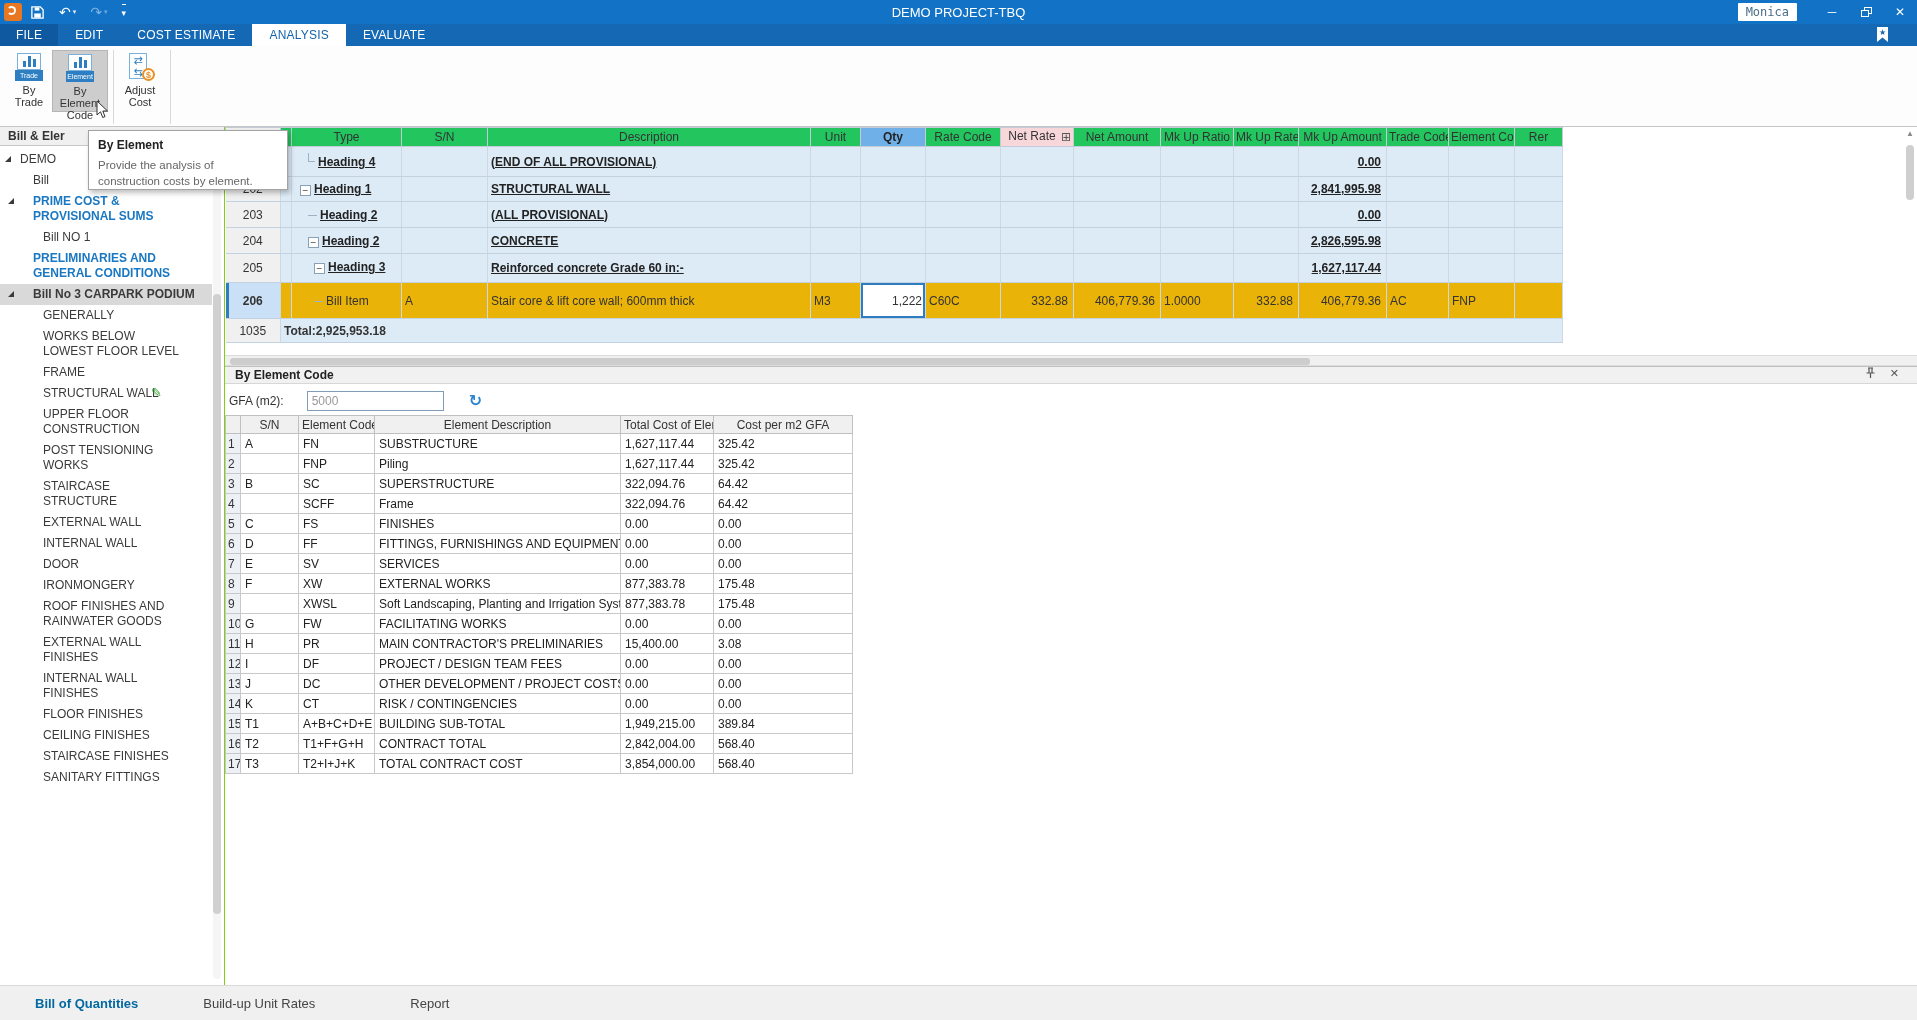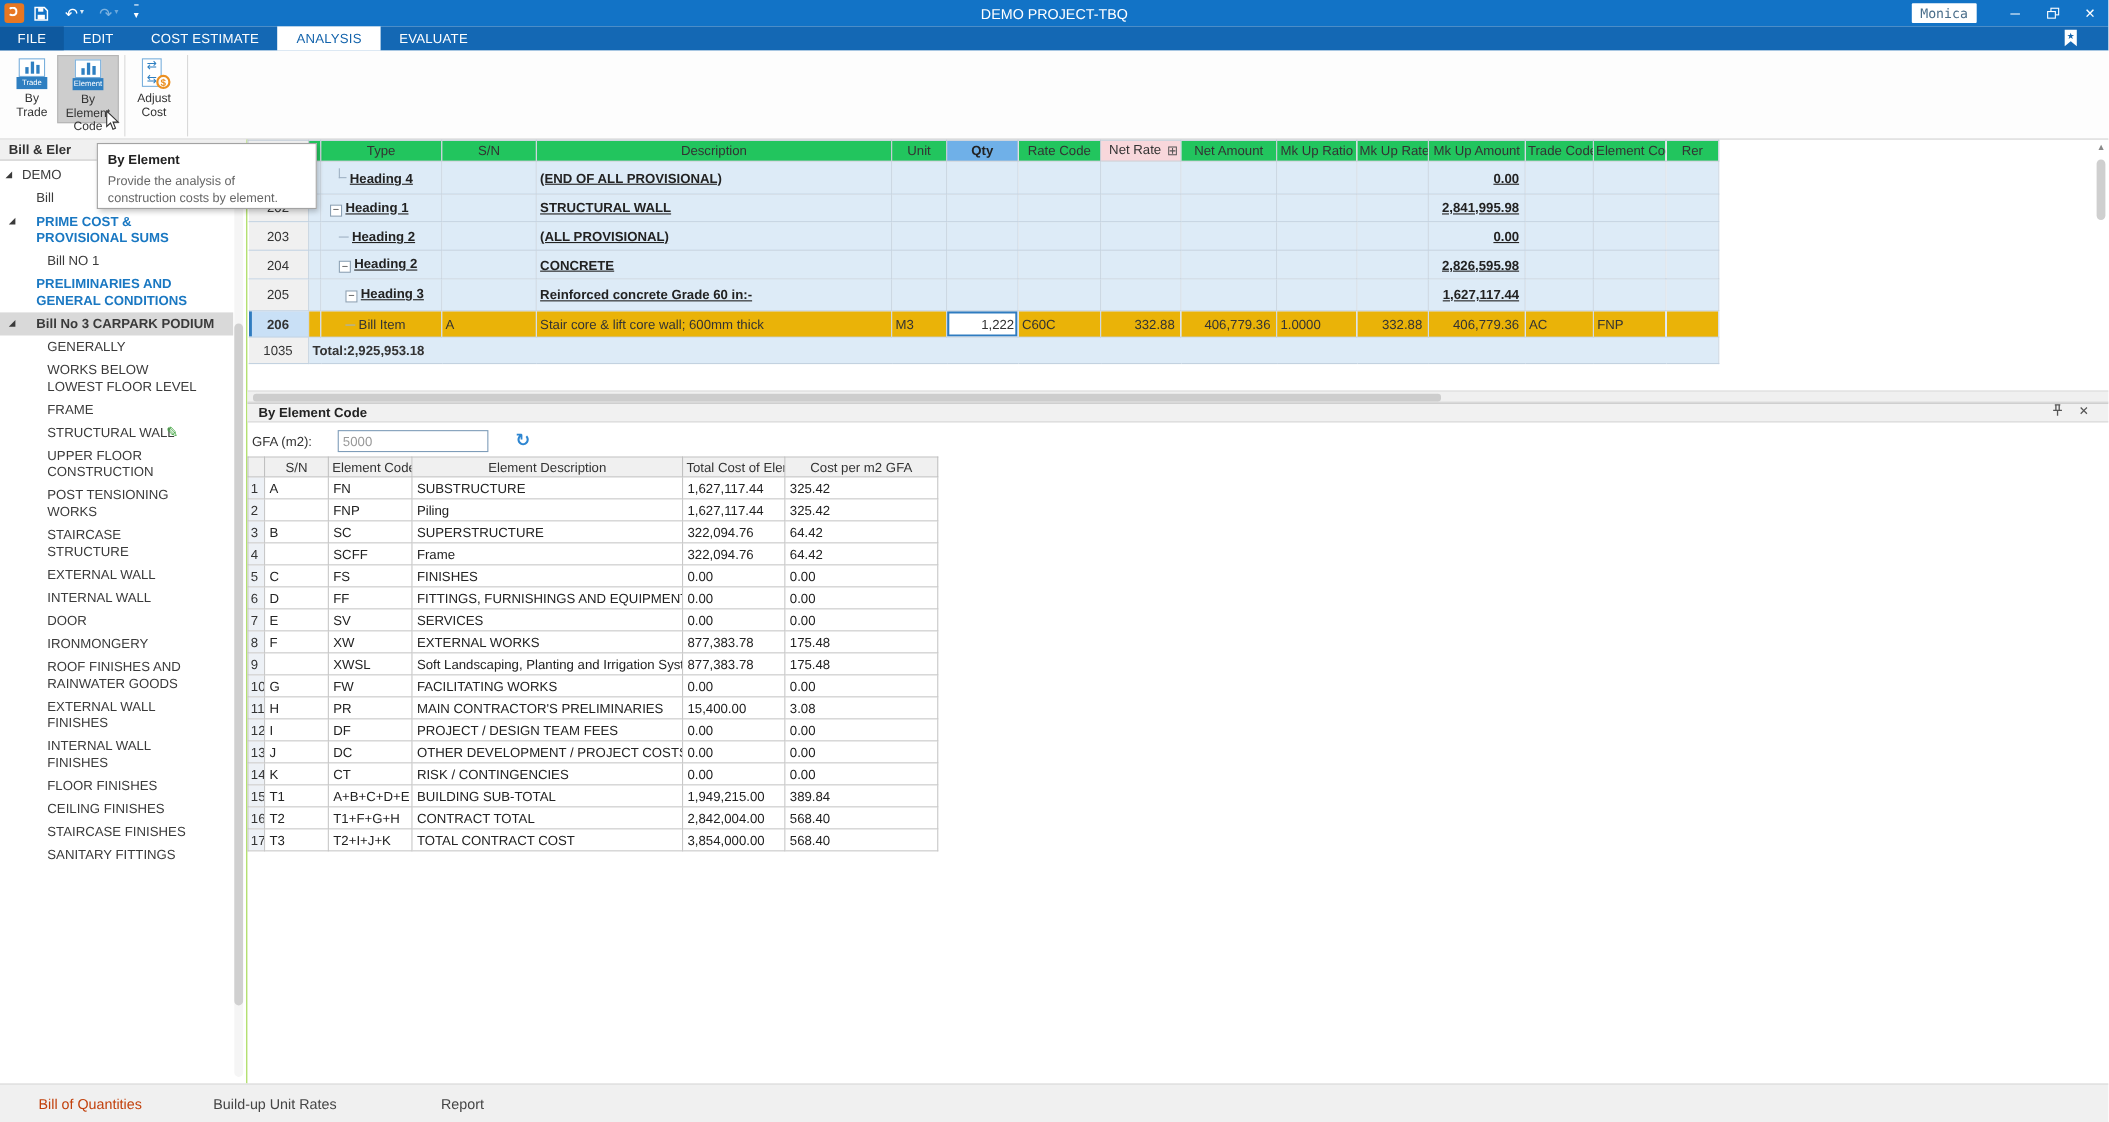--- a/index.html
+++ b/index.html
@@ -108,21 +108,21 @@
   table.ptable td.ind{background:#edf1f6;color:#333;padding:0 2px;}
 
   
   .vscroll{left:1904px;top:129px;width:12px;height:226px;}
   .vscroll .arr{color:#8a8a8a;font-size:8px;text-align:center;}
   .vthumb{position:absolute;left:2px;top:16px;width:8px;height:55px;background:#cfcfcf;border-radius:4px;}
 
   
   .bottombar{left:0;top:985px;width:1917px;height:35px;background:#f0f0f0;border-top:1px solid #d9d9d9;display:flex;align-items:center;}
   .btab{font-size:13px;color:#444;padding:0 10px;}
-  .btab.active{color:#c2410c;font-weight:normal;margin-left:25px;}
+  .btab.active{color:#0369a1;font-weight:bold;margin-left:25px;}
   .btab.t2{margin-left:45px;}
   .btab.t3{margin-left:75px;}
 
   .cursor{left:96px;top:100px;z-index:60;}
 </style>
 </head>
 <body>
 
 <div id="app">
 
@@ -362,21 +362,21 @@
             <td></td>
             <td></td>
             <td></td>
             <td></td>
             <td></td>
         <td class="num"><span class="lnk">1,627,117.44</span></td>
         <td></td>
             <td></td>
             <td></td>
       </tr>
-      <tr class="r-white" style="height:24px">
+      <tr class="r-white" style="height:36px">
         <td class="rn rn206">206</td>
             <td></td>
         <td class="p22"><span class="dash"></span><span>Bill Item</span></td>
         <td>A</td>
         <td>Stair core &amp; lift core wall; 600mm thick</td>
         <td>M3</td>
         <td class="qsel">1,222</td>
         <td>C60C</td>
         <td class="num">332.88</td>
         <td class="num">406,779.36</td>

